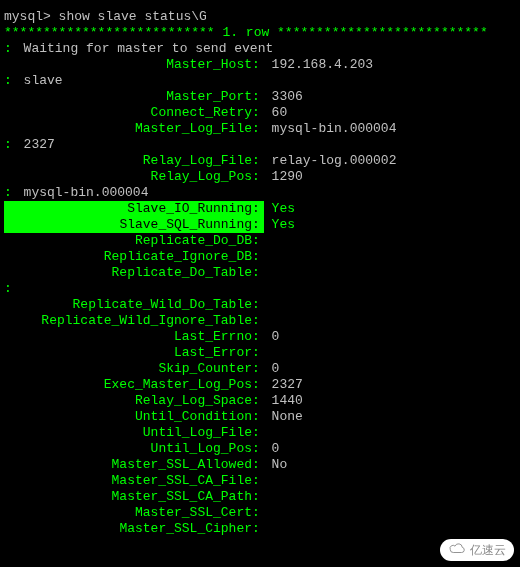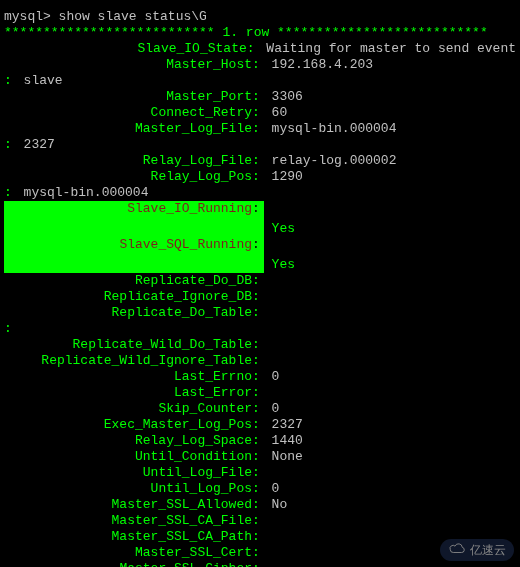--- a/index.html
+++ b/index.html
@@ -36,36 +36,35 @@
     text-align: left;
   }
   .hl-row {
     display:flex;
     white-space:pre;
   }
   .hl-left {
     width:248px;
     text-align:right;
     background:#00ff00;
-    color:#7f1d1d;
+    color:#000000;
   }
   .hl-colon {
     background:#00ff00;
     color:#000;
     padding-right:4px;
   }
   .hl-val {
     color:#00ff00;
-    margin-top:20px;
   }
   .watermark {
     position: absolute;
     right: 6px;
     bottom: 6px;
-    background: #0f172a;
+    background: #ffffff;
     color: #888;
     font-family: Arial, sans-serif;
     font-size: 12px;
     padding: 3px 8px;
     border-radius: 12px;
     display: flex;
     align-items: center;
     gap: 4px;
   }
   .watermark svg { width: 18px; height: 12px; }
@@ -74,21 +73,21 @@
 <body>
 
 <div class="terminal">
   <div class="prompt-line">
     <span>mysql&gt; </span><span>show slave status\G</span>
   </div>
   <div class="row-sep-line">
     <span class="stars">***************************</span><span> 1. row </span><span class="stars">***************************</span>
   </div>
   <div id="rows-container">
-      <div class="kv-row"><span class="key-cell">Slave_IO_State</span><span class="colon">:</span><span class="val-cell"> Waiting for master to send event</span></div>
+      <div class="kv-row"><span class="colon">:</span><span class="val-cell"> Waiting for master to send event</span></div>
       <div class="kv-row"><span class="key-cell">Master_Host</span><span class="colon">:</span><span class="val-cell"> 192.168.4.203</span></div>
       <div class="kv-row"><span class="colon">:</span><span class="val-cell"> slave</span></div>
       <div class="kv-row"><span class="key-cell">Master_Port</span><span class="colon">:</span><span class="val-cell"> 3306</span></div>
       <div class="kv-row"><span class="key-cell">Connect_Retry</span><span class="colon">:</span><span class="val-cell"> 60</span></div>
       <div class="kv-row"><span class="key-cell">Master_Log_File</span><span class="colon">:</span><span class="val-cell"> mysql-bin.000004</span></div>
       <div class="kv-row"><span class="colon">:</span><span class="val-cell"> 2327</span></div>
       <div class="kv-row"><span class="key-cell">Relay_Log_File</span><span class="colon">:</span><span class="val-cell"> relay-log.000002</span></div>
       <div class="kv-row"><span class="key-cell">Relay_Log_Pos</span><span class="colon">:</span><span class="val-cell"> 1290</span></div>
       <div class="kv-row"><span class="colon">:</span><span class="val-cell"> mysql-bin.000004</span></div>
       <div class="hl-row"><span class="hl-left">Slave_IO_Running</span><span class="hl-colon">:</span><span class="hl-val"> Yes</span></div>

